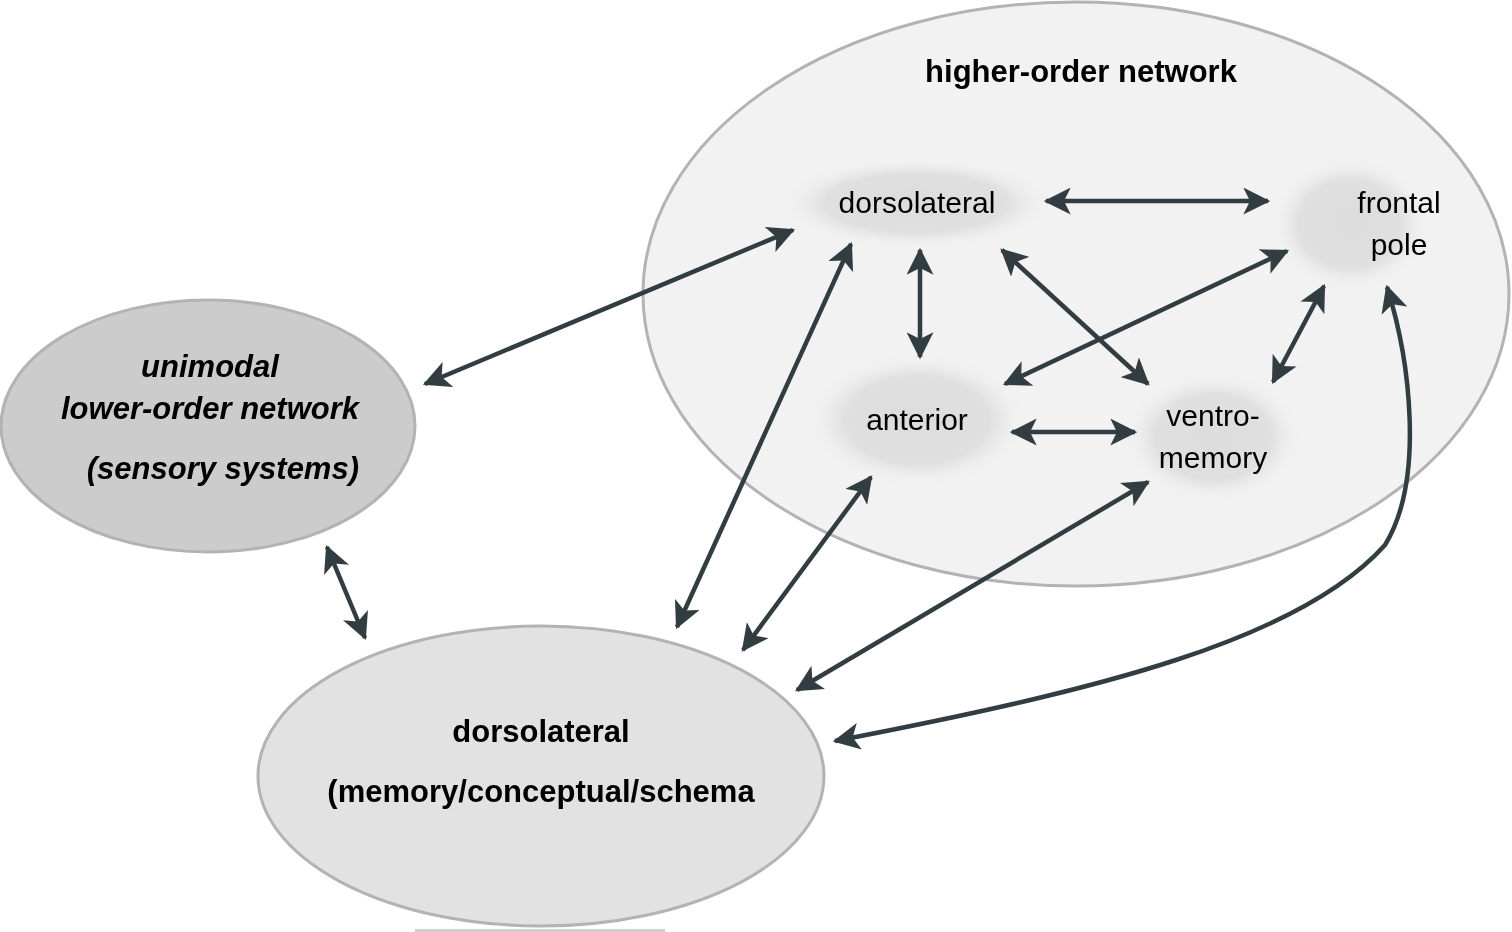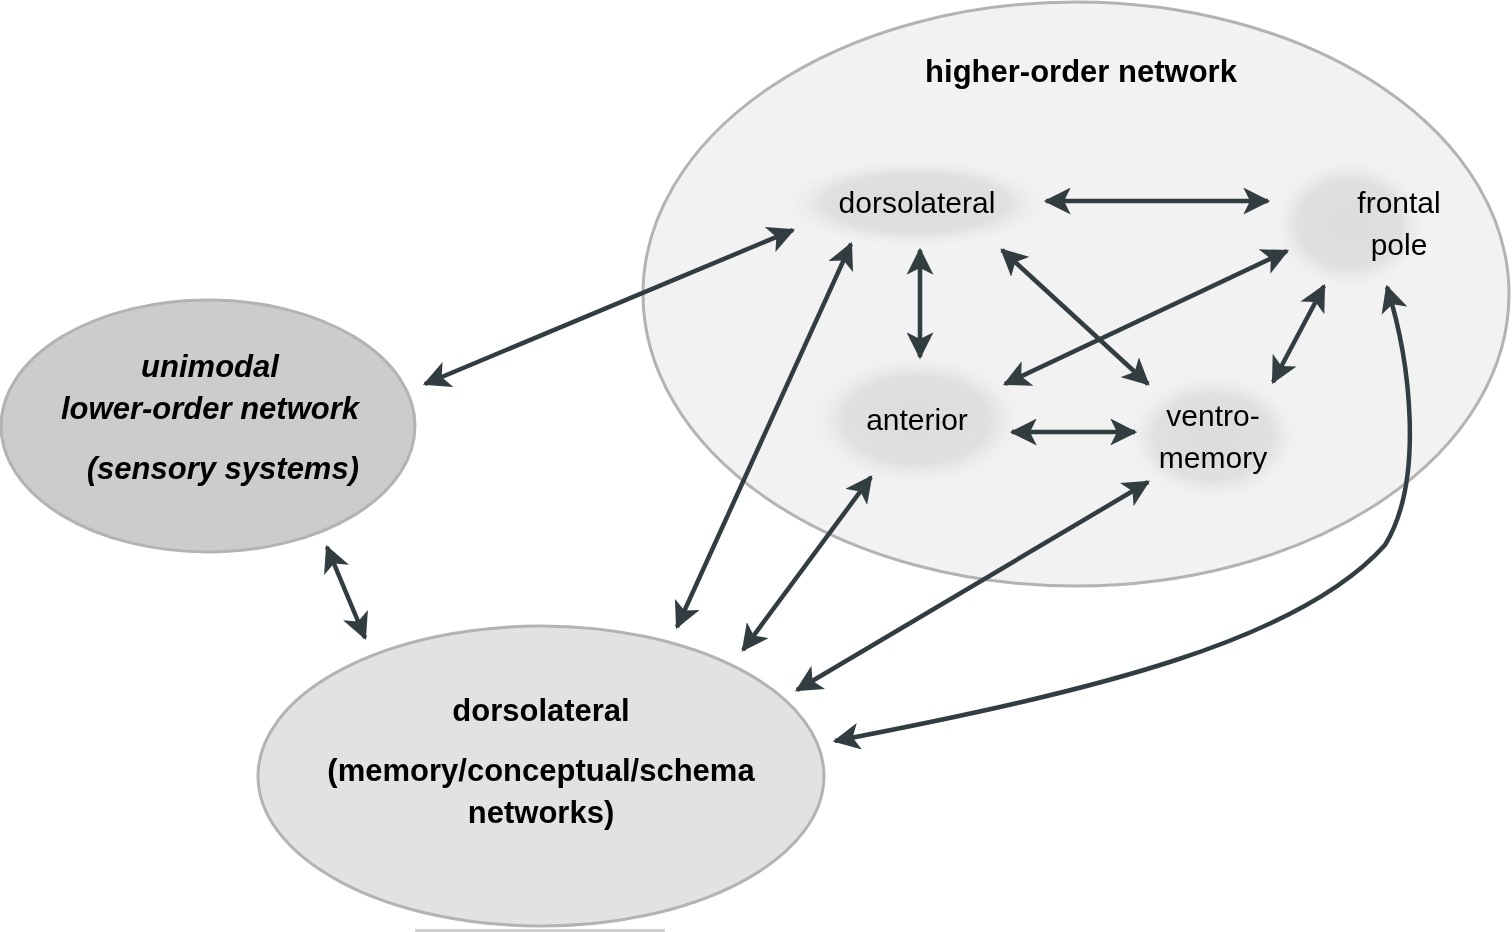--- a/index.html
+++ b/index.html
@@ -58,21 +58,20 @@
 
 <div class="lbl bold" style="left:210px; top:418px;font-style:italic;">
   <span class="line">unimodal</span>
   <span class="line">lower-order network</span>
   <span class="line gap">(sensory systems)</span>
 </div>
 
 <div class="lbl bold" style="left:541px; top:762px;">
   <span class="line">dorsolateral</span>
   <span class="line gap">(memory/conceptual/schema</span>
-  <span class="line">networks)</span>
 </div>
 
 <div class="lbl reg" style="left:917px; top:203px;">
   <span class="line">dorsolateral</span>
 </div>
 
 <div class="lbl reg" style="left:1351px; top:224px;margin-left:48px;">
   <span class="line">frontal</span>
   <span class="line">pole</span>
 </div>

